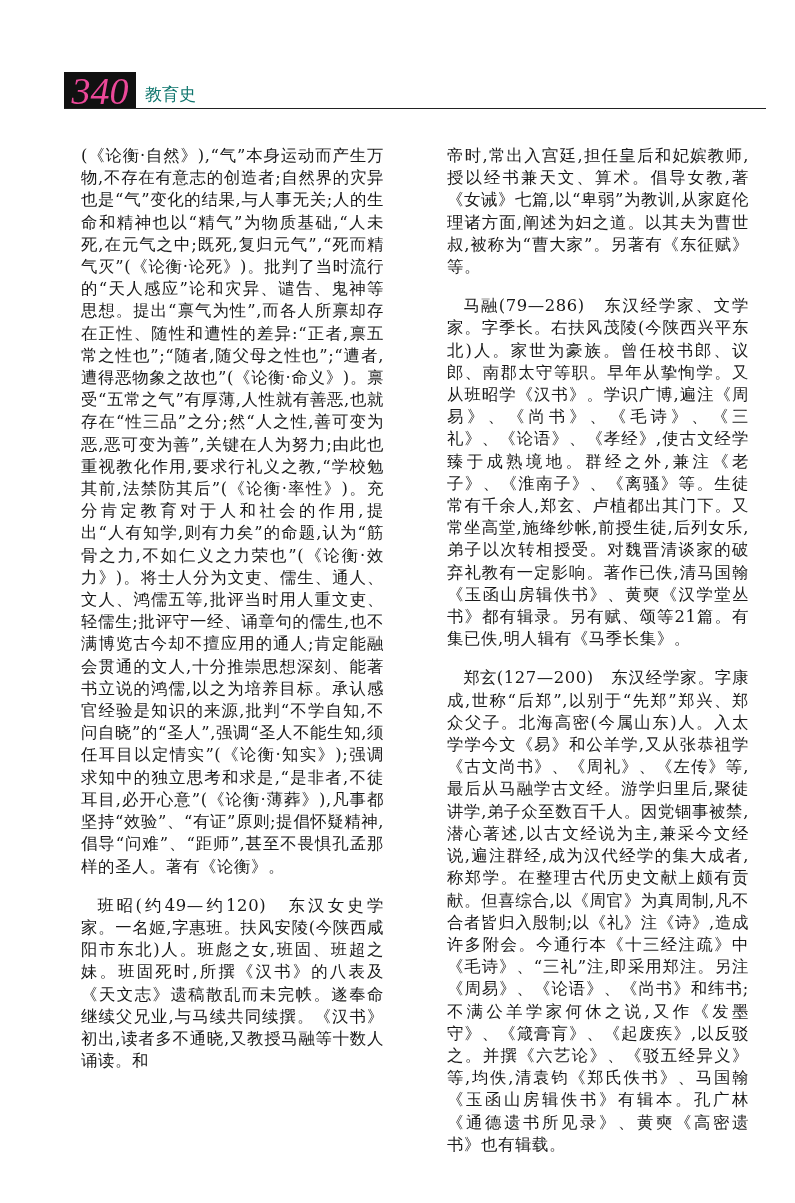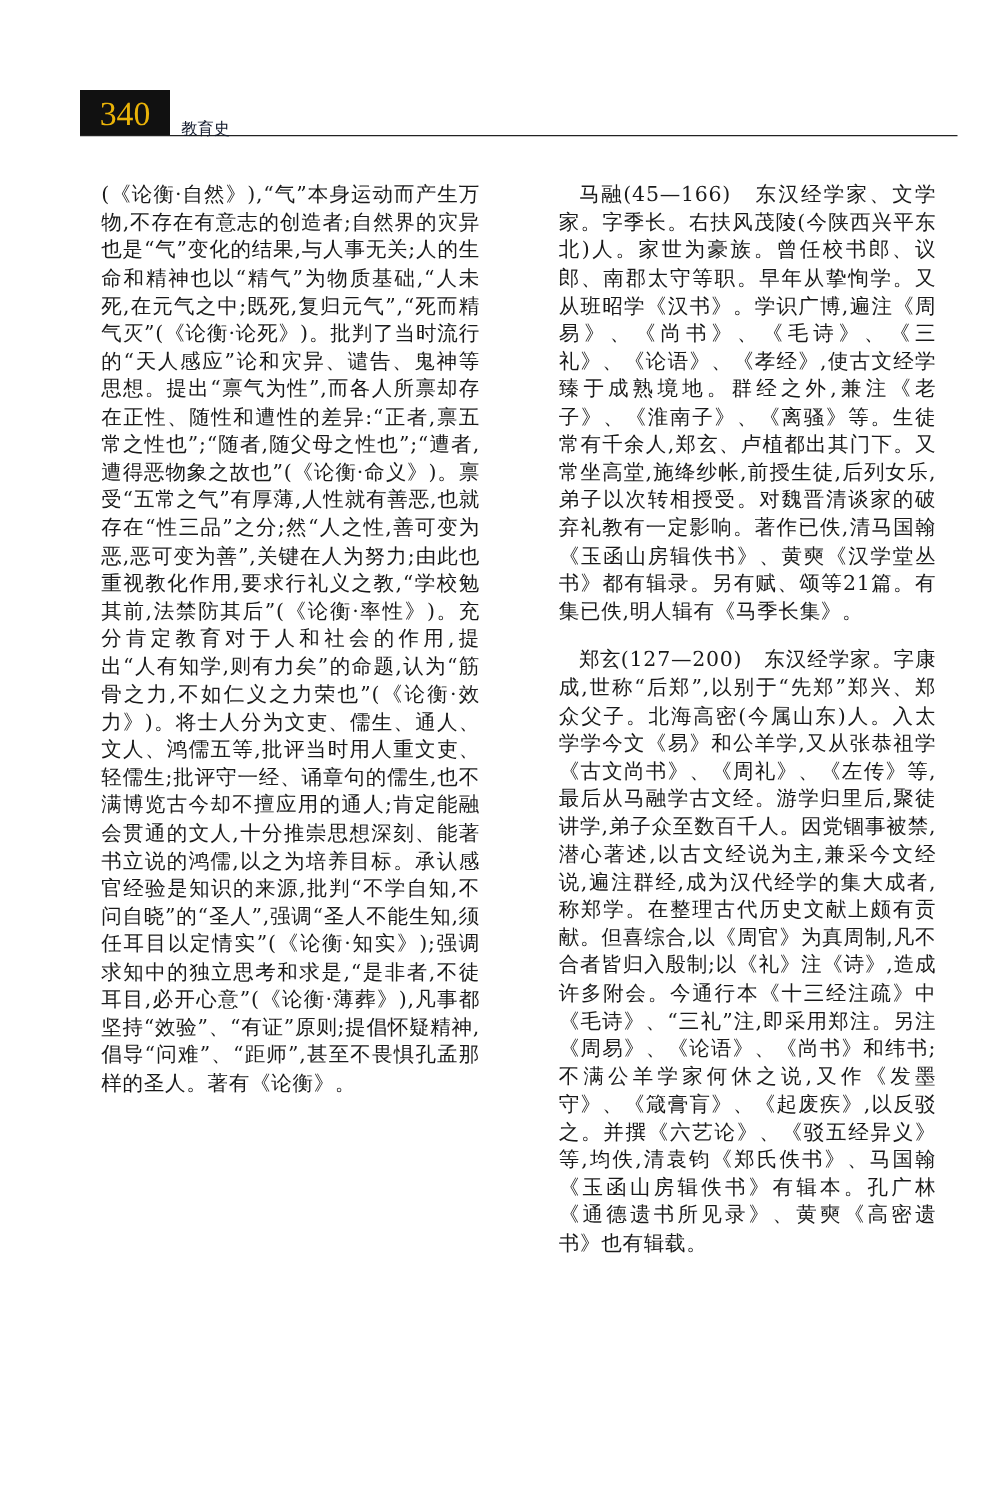--- a/index.html
+++ b/index.html
@@ -1,40 +1,42 @@
 <!DOCTYPE html>
 <html><head>
 <meta charset="utf-8">
 <style>
   html, body { margin: 0; padding: 0; background: #ffffff; }
   body { width: 795px; height: 1203px; position: relative; overflow: hidden;
          font-family: "DejaVu Serif", "Liberation Serif", serif; color: #1a1a1a; }
   .header { position: absolute; left: 64px; top: 72px; width: 702px; height: 36px;
             border-bottom: 1.5px solid #222; }
   .page-num { position: absolute; left: 0; top: 0; width: 72px; height: 36px;
-              background: #111; color: #eab308; font-family: "Liberation Serif", serif;
-              font-size: 27px; line-height: 38px; text-align: center; }
-  .running-title { position: absolute; left: 81px; top: 20px; font-size: 13px;
-                   line-height: 24px; font-family: "DejaVu Sans", sans-serif; color: #0f172a; }
+              background: #111; color: #ec4899; font-family: "Liberation Serif", serif;
+              font-size: 38px; line-height: 38px; text-align: center; font-style: italic; }
+  .running-title { position: absolute; left: 81px; top: 10px; font-size: 17px;
+                   line-height: 24px; font-family: "DejaVu Sans", sans-serif; color: #0f766e; }
   .col { position: absolute; top: 128px; font-size: 16.4px; line-height: 22.2px;
          text-align: justify; letter-spacing: 0.6px; }
   .col.left { left: 64px; width: 337px; }
   .col.right { left: 430px; width: 336px; }
   .col p { margin: 17px; text-indent: 0; }
   .col p.entry { text-indent: 1em; }
   .headword { font-weight: normal; font-family: "DejaVu Sans", sans-serif; letter-spacing: 0; }
 </style>
 </head>
 <body>
 
 <div class="header">
   <div class="page-num">340</div>
   <div class="running-title">教育史</div>
 </div>
 
 <div class="col left">
   <p>(《论衡·自然》),“气”本身运动而产生万物,不存在有意志的创造者;自然界的灾异也是“气”变化的结果,与人事无关;人的生命和精神也以“精气”为物质基础,“人未死,在元气之中;既死,复归元气”,“死而精气灭”(《论衡·论死》)。批判了当时流行的“天人感应”论和灾异、谴告、鬼神等思想。提出“禀气为性”,而各人所禀却存在正性、随性和遭性的差异:“正者,禀五常之性也”;“随者,随父母之性也”;“遭者,遭得恶物象之故也”(《论衡·命义》)。禀受“五常之气”有厚薄,人性就有善恶,也就存在“性三品”之分;然“人之性,善可变为恶,恶可变为善”,关键在人为努力;由此也重视教化作用,要求行礼义之教,“学校勉其前,法禁防其后”(《论衡·率性》)。充分肯定教育对于人和社会的作用,提出“人有知学,则有力矣”的命题,认为“筋骨之力,不如仁义之力荣也”(《论衡·效力》)。将士人分为文吏、儒生、通人、文人、鸿儒五等,批评当时用人重文吏、轻儒生;批评守一经、诵章句的儒生,也不满博览古今却不擅应用的通人;肯定能融会贯通的文人,十分推崇思想深刻、能著书立说的鸿儒,以之为培养目标。承认感官经验是知识的来源,批判“不学自知,不问自晓”的“圣人”,强调“圣人不能生知,须任耳目以定情实”(《论衡·知实》);强调求知中的独立思考和求是,“是非者,不徒耳目,必开心意”(《论衡·薄葬》),凡事都坚持“效验”、“有证”原则;提倡怀疑精神,倡导“问难”、“距师”,甚至不畏惧孔孟那样的圣人。著有《论衡》。</p>
+  <p class="entry"><span class="headword">班昭</span><span>(约49—约120)</span><span>　东汉女史学家。一名姬,字惠班。扶风安陵(今陕西咸阳市东北)人。班彪之女,班固、班超之妹。班固死时,所撰《汉书》的八表及《天文志》遗稿散乱而未完帙。遂奉命继续父兄业,与马续共同续撰。《汉书》初出,读者多不通晓,又教授马融等十数人诵读。和</span></p>
 </div>
 
 <div class="col right">
-  <p class="entry"><span class="headword">马融</span><span>(45—166)</span><span>　东汉经学家、文学家。字季长。右扶风茂陵(今陕西兴平东北)人。家世为豪族。曾任校书郎、议郎、南郡太守等职。早年从挚恂学。又从班昭学《汉书》。学识广博,遍注《周易》、《尚书》、《毛诗》、《三礼》、《论语》、《孝经》,使古文经学臻于成熟境地。群经之外,兼注《老子》、《淮南子》、《离骚》等。生徒常有千余人,郑玄、卢植都出其门下。又常坐高堂,施绛纱帐,前授生徒,后列女乐,弟子以次转相授受。对魏晋清谈家的破弃礼教有一定影响。著作已佚,清马国翰《玉函山房辑佚书》、黄奭《汉学堂丛书》都有辑录。另有赋、颂等21篇。有集已佚,明人辑有《马季长集》。</span></p>
+  <p>帝时,常出入宫廷,担任皇后和妃嫔教师,授以经书兼天文、算术。倡导女教,著《女诫》七篇,以“卑弱”为教训,从家庭伦理诸方面,阐述为妇之道。以其夫为曹世叔,被称为“曹大家”。另著有《东征赋》等。</p>
+  <p class="entry"><span class="headword">马融</span><span>(79—286)</span><span>　东汉经学家、文学家。字季长。右扶风茂陵(今陕西兴平东北)人。家世为豪族。曾任校书郎、议郎、南郡太守等职。早年从挚恂学。又从班昭学《汉书》。学识广博,遍注《周易》、《尚书》、《毛诗》、《三礼》、《论语》、《孝经》,使古文经学臻于成熟境地。群经之外,兼注《老子》、《淮南子》、《离骚》等。生徒常有千余人,郑玄、卢植都出其门下。又常坐高堂,施绛纱帐,前授生徒,后列女乐,弟子以次转相授受。对魏晋清谈家的破弃礼教有一定影响。著作已佚,清马国翰《玉函山房辑佚书》、黄奭《汉学堂丛书》都有辑录。另有赋、颂等21篇。有集已佚,明人辑有《马季长集》。</span></p>
   <p class="entry"><span class="headword">郑玄</span><span>(127—200)</span><span>　东汉经学家。字康成,世称“后郑”,以别于“先郑”郑兴、郑众父子。北海高密(今属山东)人。入太学学今文《易》和公羊学,又从张恭祖学《古文尚书》、《周礼》、《左传》等,最后从马融学古文经。游学归里后,聚徒讲学,弟子众至数百千人。因党锢事被禁,潜心著述,以古文经说为主,兼采今文经说,遍注群经,成为汉代经学的集大成者,称郑学。在整理古代历史文献上颇有贡献。但喜综合,以《周官》为真周制,凡不合者皆归入殷制;以《礼》注《诗》,造成许多附会。今通行本《十三经注疏》中《毛诗》、“三礼”注,即采用郑注。另注《周易》、《论语》、《尚书》和纬书;不满公羊学家何休之说,又作《发墨守》、《箴膏肓》、《起废疾》,以反驳之。并撰《六艺论》、《驳五经异义》等,均佚,清袁钧《郑氏佚书》、马国翰《玉函山房辑佚书》有辑本。孔广林《通德遗书所见录》、黄奭《高密遗书》也有辑载。</span></p>
 </div>
 
 </body></html>

